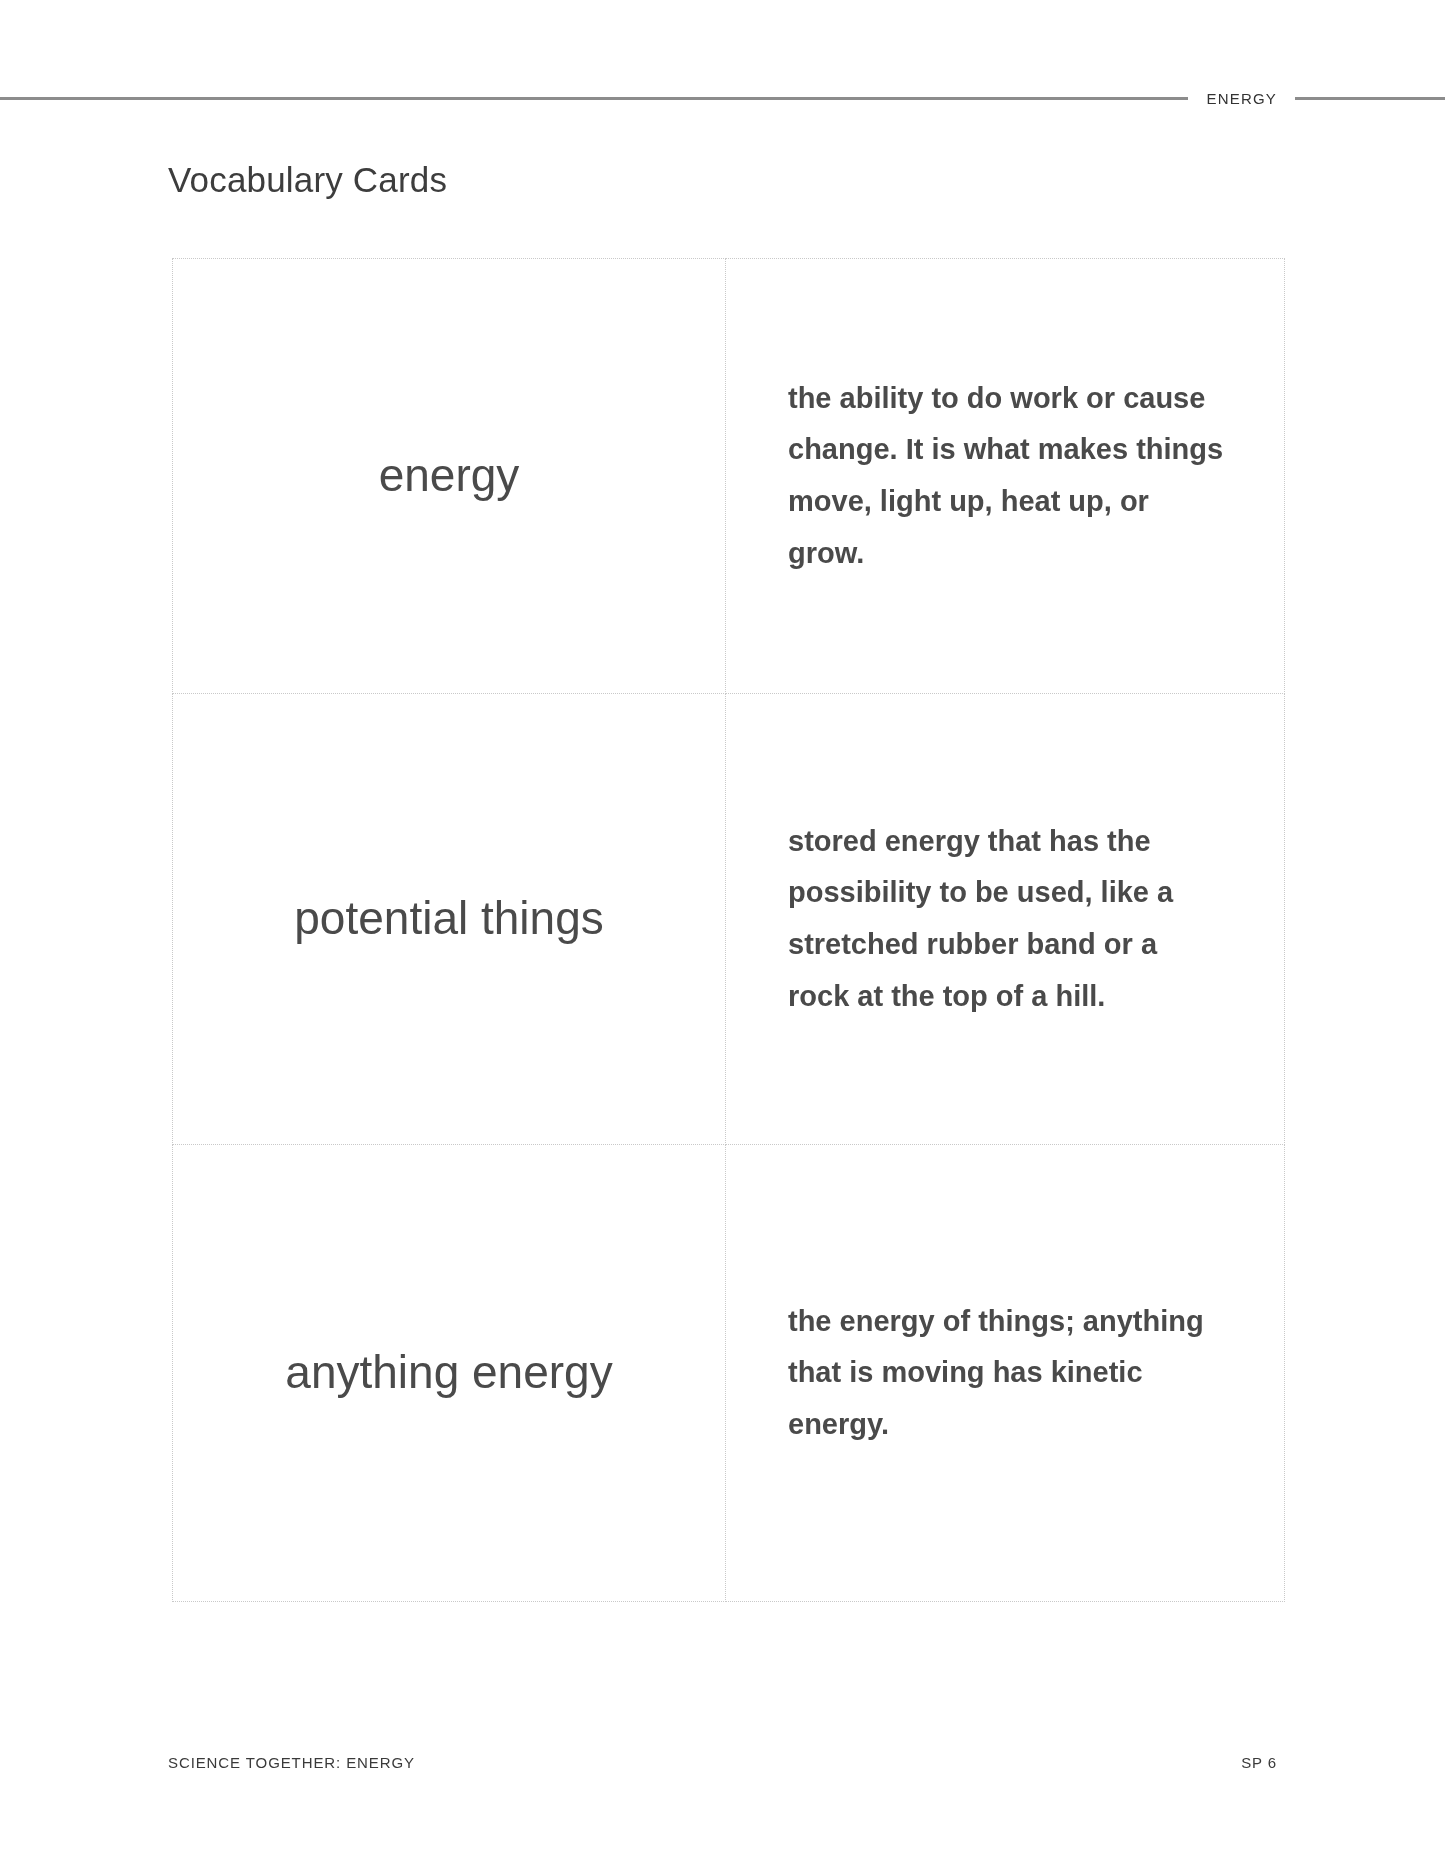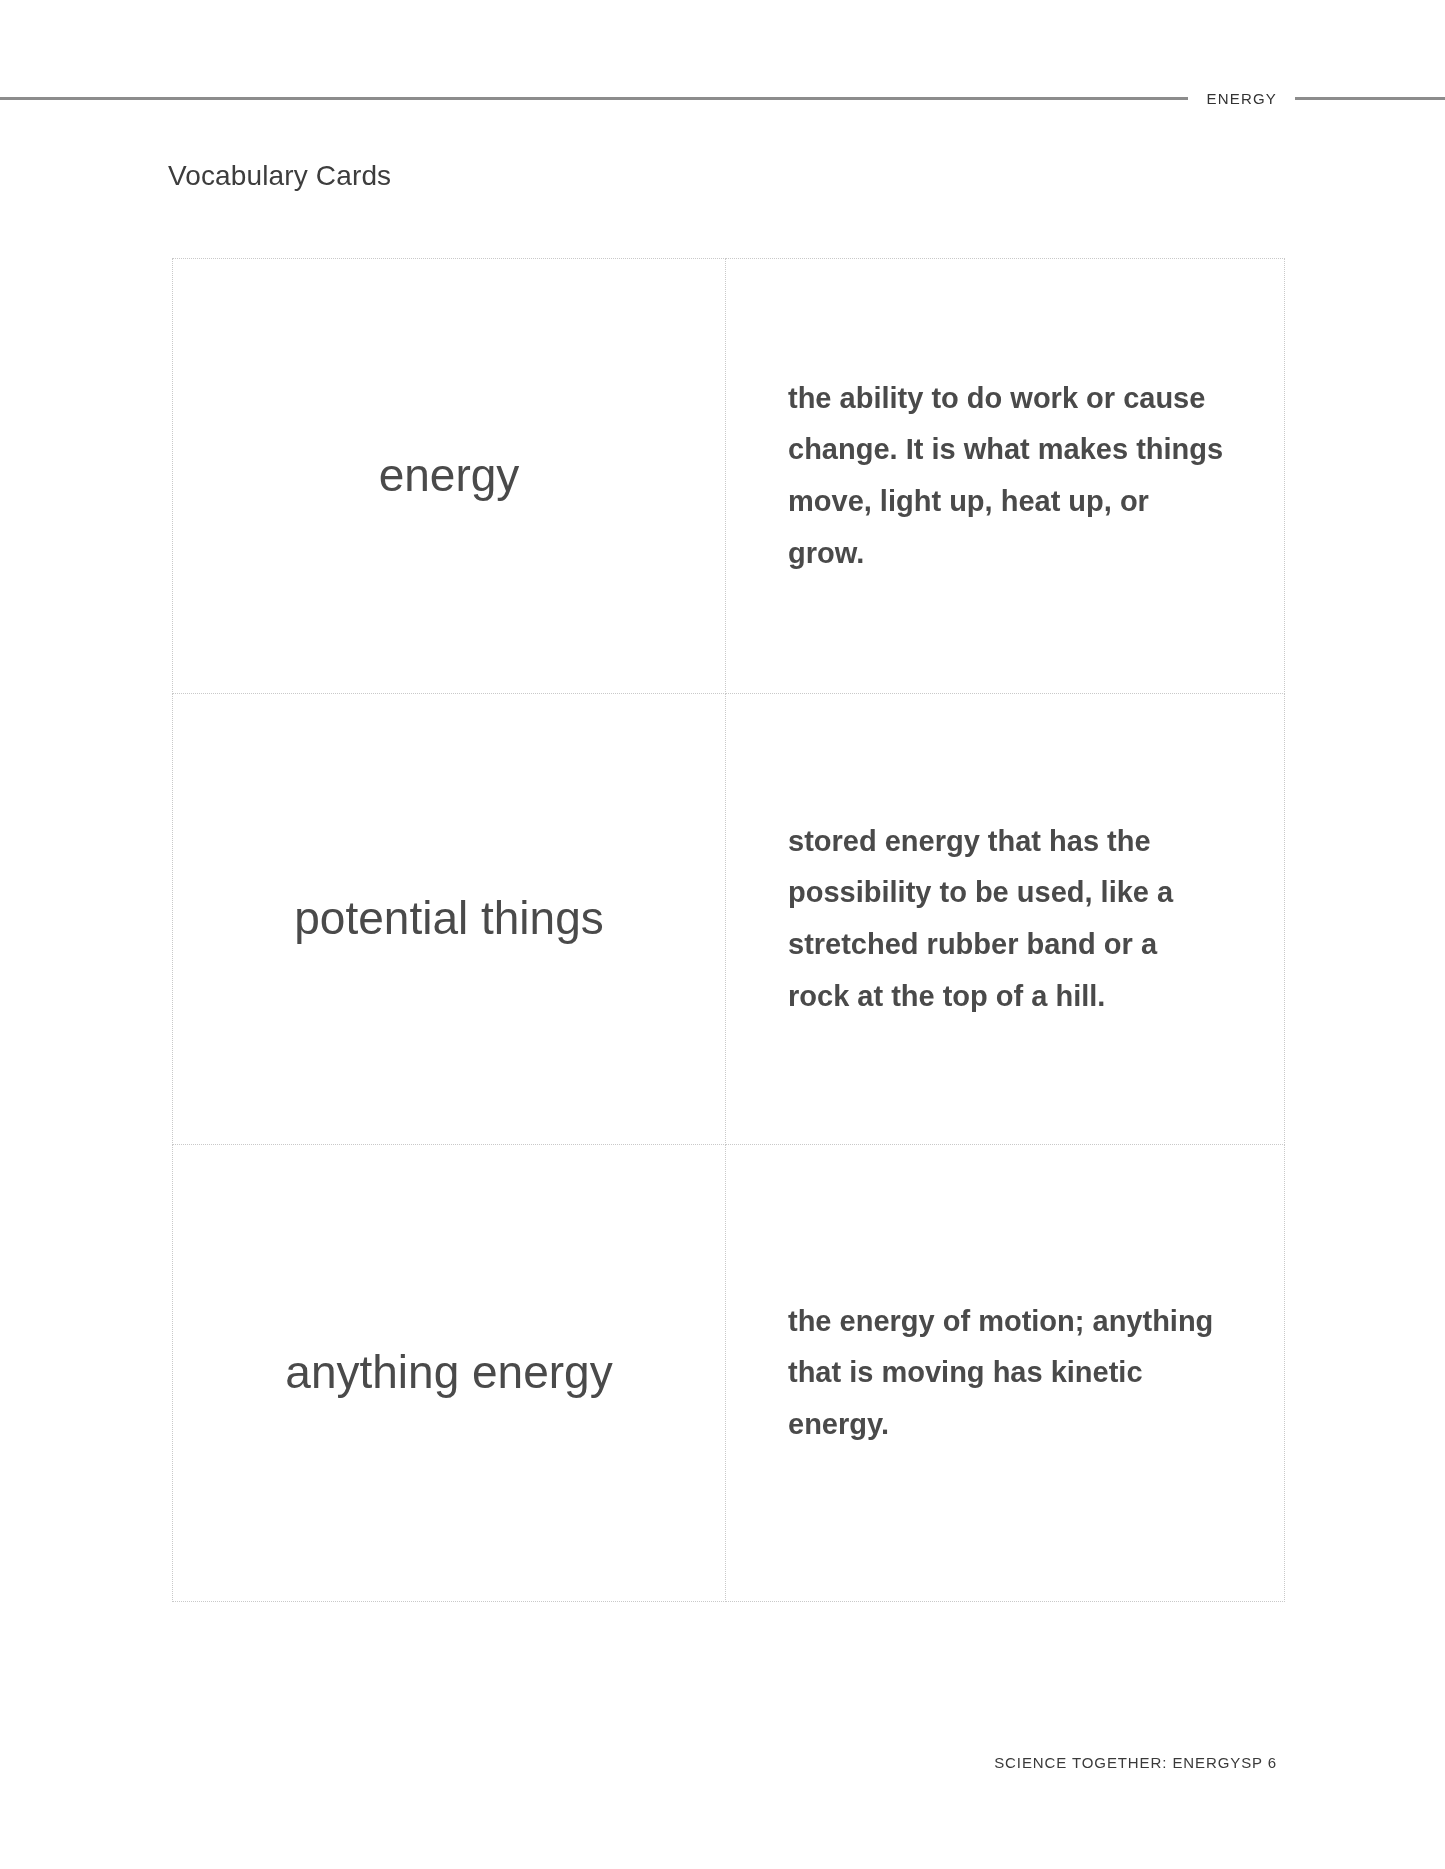--- a/index.html
+++ b/index.html
@@ -44,21 +44,21 @@
     padding: 0 18px;
     white-space: nowrap;
     font-family: "Liberation Sans", sans-serif;
   }
 
   
   .page-title {
     position: absolute;
     top: 160px;
     left: 168px;
-    font-size: 28px;
+    font-size: 35px;
     font-weight: 400;
     color: #3d3d3d;
     letter-spacing: 0.005em;
   }
 
   
   .cards-table {
     position: absolute;
     top: 258px;
     left: 172px;
@@ -98,21 +98,21 @@
     font-weight: 700;
   }
 
   
   .page-footer {
     position: absolute;
     bottom: 98px;
     left: 168px;
     right: 168px;
     display: flex;
-    justify-content: flex-end;
+    justify-content: space-between;
     align-items: baseline;
     font-size: 15px;
     letter-spacing: 0.06em;
     color: #3a3a3a;
   }
 </style>
 </head>
 <body>
 
 <div class="page-header">
@@ -139,21 +139,21 @@
     </td>
     <td class="col-def">
       <div class="definition">stored energy that has the possibility to be used, like a stretched rubber band or a rock at the top of a hill.</div>
     </td>
   </tr>
   <tr class="row-3">
     <td class="col-term">
       <div class="term">anything energy</div>
     </td>
     <td class="col-def">
-      <div class="definition">the energy of motion; anything that is moving has kinetic energy.</div>
+      <div class="definition">the energy of things; anything that is moving has kinetic energy.</div>
     </td>
   </tr>
 </tbody>
   </table>
 
 <div class="page-footer">
   <div>SCIENCE TOGETHER: ENERGY</div>
   <div>SP 6</div>
 </div>
 

